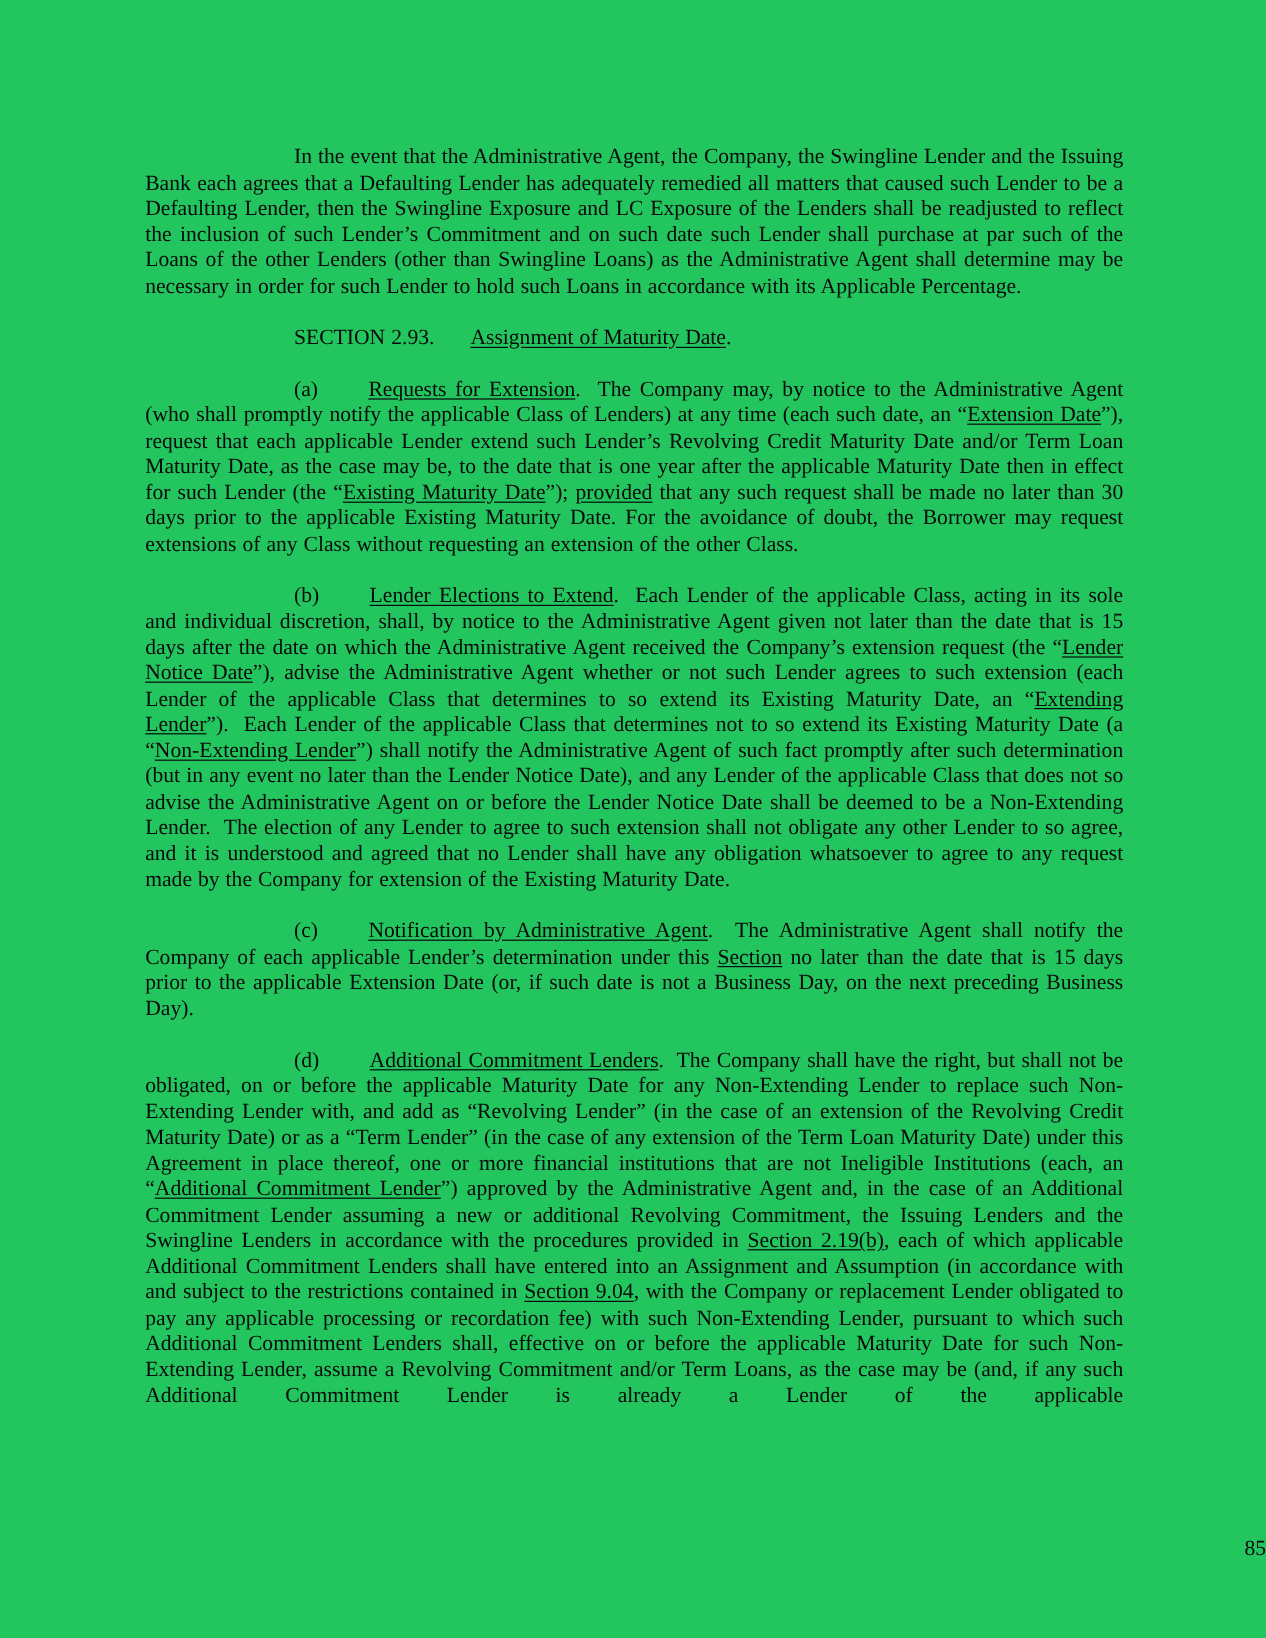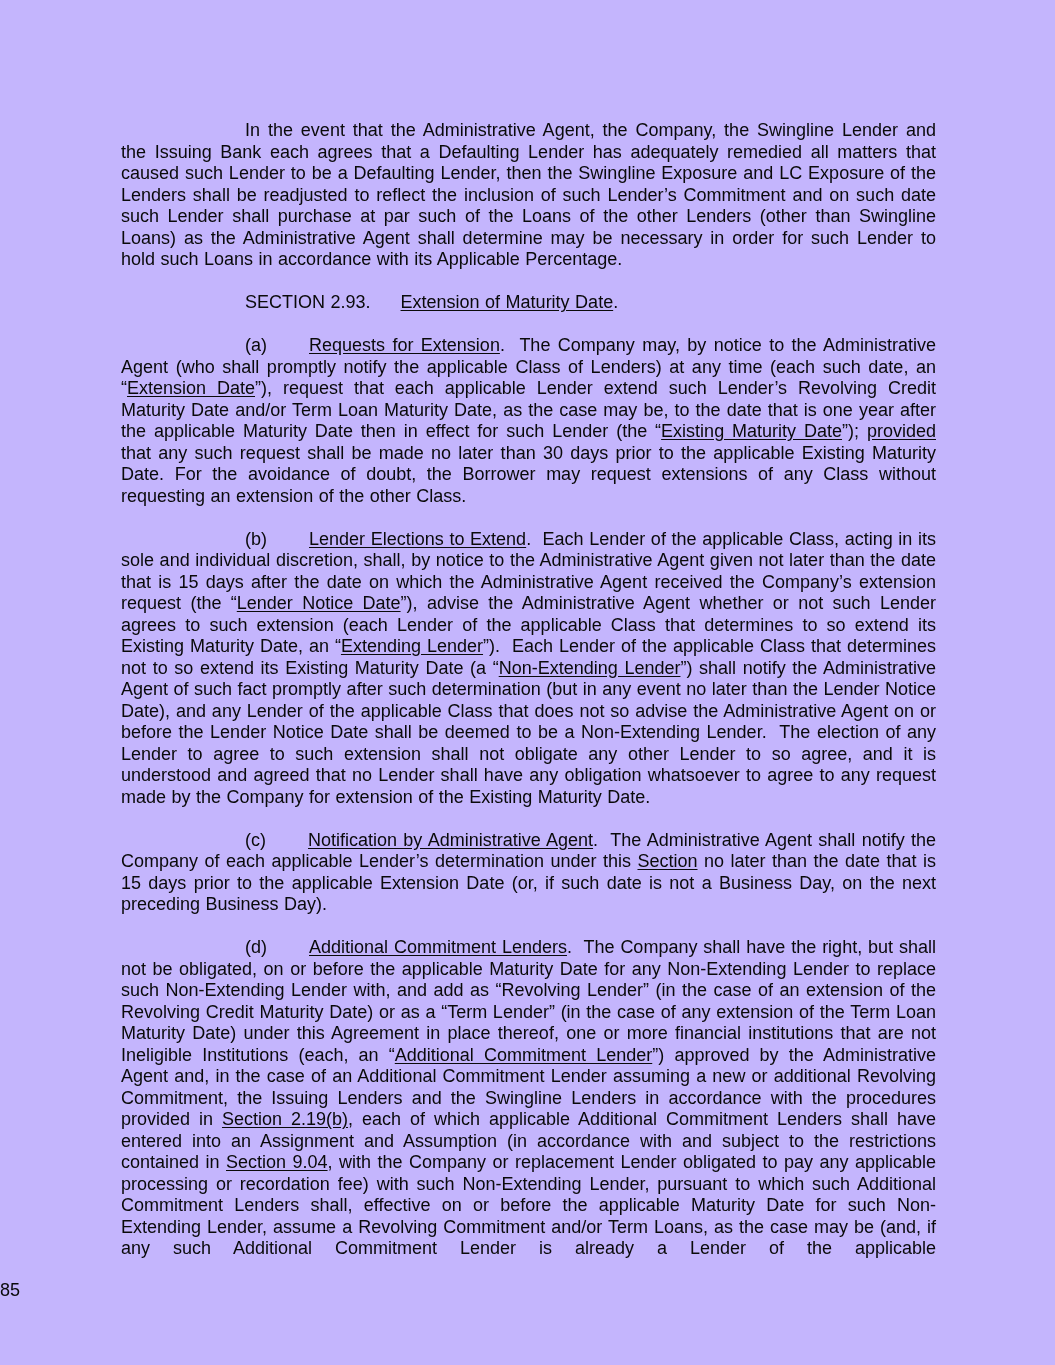--- a/index.html
+++ b/index.html
@@ -4,22 +4,22 @@
 <style>
   html, body {
     margin: 0;
     padding: 0;
     background: #ffffff;
   }
   .page {
     position: relative;
     width: 1055px;
     height: 1365px;
-    background: #c4b5fd;
-    font-family: Liberation Sans, sans-serif;
+    background: #22c55e;
+    font-family: Liberation Serif, serif;
     font-size: 18px;
     line-height: 21.5px;
     color: #0a0a0a;
     overflow: hidden;
   }
   .content {
     position: absolute;
     left: 121px;
     top: 120px;
     width: 815px;
@@ -39,32 +39,32 @@
   }
   .tab {
     display: inline-block;
     height: 1px;
   }
   .page-number {
     position: absolute;
     left: 0;
     right: 0;
     top: 1280px;
-    text-align: left;
+    text-align: right;
   }
 </style>
 </head>
 <body>
 
 <div class="page">
   <div class="content">
 
     <p class="para"><span>In the event that the Administrative Agent, the Company, the Swingline Lender and the Issuing Bank each agrees that a Defaulting Lender has adequately remedied all matters that caused such Lender to be a Defaulting Lender, then the Swingline Exposure and LC Exposure of the Lenders shall be readjusted to reflect the inclusion of such Lender’s Commitment and on such date such Lender shall purchase at par such of the Loans of the other Lenders (other than Swingline Loans) as the Administrative Agent shall determine may be necessary in order for such Lender to hold such Loans in accordance with its Applicable Percentage.</span></p>
 
-    <p class="para"><span>SECTION 2.93.</span><span class="tab" style="width: 30px;"></span><span class="u">Extension of Maturity Date</span><span>.</span></p>
+    <p class="para"><span>SECTION 2.93.</span><span class="tab" style="width: 30px;"></span><span class="u">Assignment of Maturity Date</span><span>.</span></p>
 
     <p class="para"><span>(a)</span><span class="tab" style="width: 42px;"></span><span class="u">Requests for Extension</span><span>.&nbsp; The Company may, by notice to the Administrative Agent (who shall promptly notify the applicable Class of Lenders) at any time (each such date, an “</span><span class="u">Extension Date</span><span>”), request that each applicable Lender extend such Lender’s Revolving Credit Maturity Date and/or Term Loan Maturity Date, as the case may be, to the date that is one year after the applicable Maturity Date then in effect for such Lender (the “</span><span class="u">Existing Maturity Date</span><span>”); </span><span class="u">provided</span><span> that any such request shall be made no later than 30 days prior to the applicable Existing Maturity Date. For the avoidance of doubt, the Borrower may request extensions of any Class without requesting an extension of the other Class.</span></p>
 
     <p class="para"><span>(b)</span><span class="tab" style="width: 42px;"></span><span class="u">Lender Elections to Extend</span><span>.&nbsp; Each Lender of the applicable Class, acting in its sole and individual discretion, shall, by notice to the Administrative Agent given not later than the date that is 15 days after the date on which the Administrative Agent received the Company’s extension request (the “</span><span class="u">Lender Notice Date</span><span>”), advise the Administrative Agent whether or not such Lender agrees to such extension (each Lender of the applicable Class that determines to so extend its Existing Maturity Date, an “</span><span class="u">Extending Lender</span><span>”).&nbsp; Each Lender of the applicable Class that determines not to so extend its Existing Maturity Date (a “</span><span class="u">Non-Extending Lender</span><span>”) shall notify the Administrative Agent of such fact promptly after such determination (but in any event no later than the Lender Notice Date), and any Lender of the applicable Class that does not so advise the Administrative Agent on or before the Lender Notice Date shall be deemed to be a Non-Extending Lender.&nbsp; The election of any Lender to agree to such extension shall not obligate any other Lender to so agree, and it is understood and agreed that no Lender shall have any obligation whatsoever to agree to any request made by the Company for extension of the Existing Maturity Date.</span></p>
 
     <p class="para"><span>(c)</span><span class="tab" style="width: 42px;"></span><span class="u">Notification by Administrative Agent</span><span>.&nbsp; The Administrative Agent shall notify the Company of each applicable Lender’s determination under this </span><span class="u">Section</span><span> no later than the date that is 15 days prior to the applicable Extension Date (or, if such date is not a Business Day, on the next preceding Business Day).</span></p>
 
     <p class="para continued"><span>(d)</span><span class="tab" style="width: 42px;"></span><span class="u">Additional Commitment Lenders</span><span>.&nbsp; The Company shall have the right, but shall not be obligated, on or before the applicable Maturity Date for any Non-Extending Lender to replace such Non-Extending Lender with, and add as “Revolving Lender” (in the case of an extension of the Revolving Credit Maturity Date) or as a “Term Lender” (in the case of any extension of the Term Loan Maturity Date) under this Agreement in place thereof, one or more financial institutions that are not Ineligible Institutions (each, an “</span><span class="u">Additional Commitment Lender</span><span>”) approved by the Administrative Agent and, in the case of an Additional Commitment Lender assuming a new or additional Revolving Commitment, the Issuing Lenders and the Swingline Lenders in accordance with the procedures provided in </span><span class="u">Section 2.19(b)</span><span>, each of which applicable Additional Commitment Lenders shall have entered into an Assignment and Assumption (in accordance with and subject to the restrictions contained in </span><span class="u">Section 9.04</span><span>, with the Company or replacement Lender obligated to pay any applicable processing or recordation fee) with such Non-Extending Lender, pursuant to which such Additional Commitment Lenders shall, effective on or before the applicable Maturity Date for such Non-Extending Lender, assume a Revolving Commitment and/or Term Loans, as the case may be (and, if any such Additional Commitment Lender is already a Lender of the applicable</span></p>
 
   </div>

